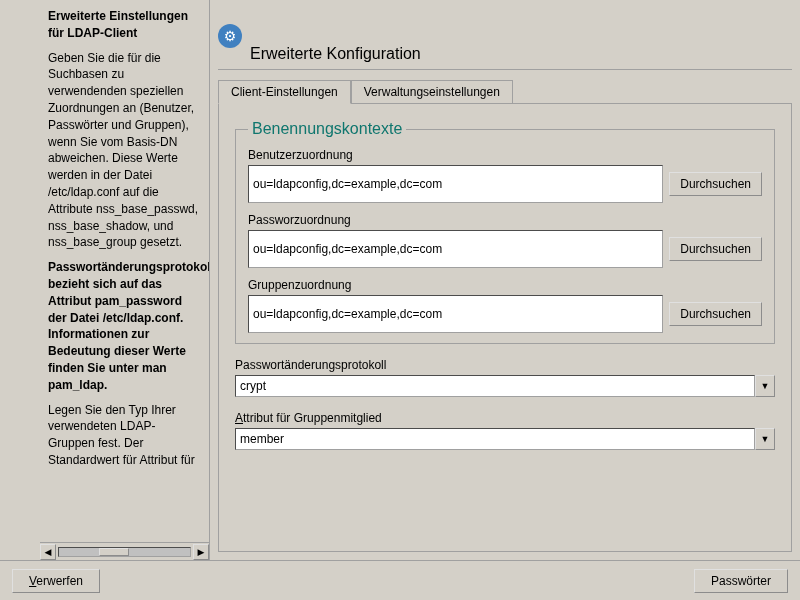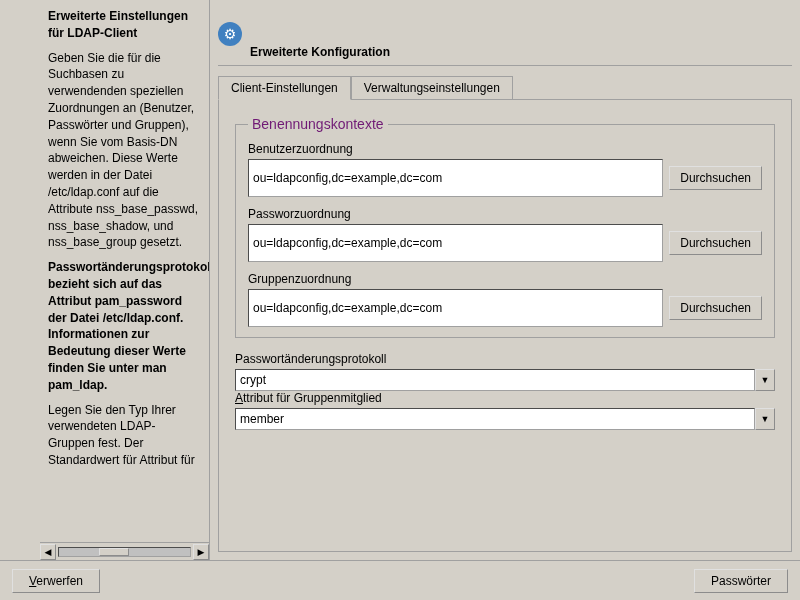--- a/index.html
+++ b/index.html
@@ -108,22 +108,22 @@
       background: #4080c0;
       border-radius: 50%;
       display: flex;
       align-items: center;
       justify-content: center;
       color: white;
       font-size: 14px;
     }
 
     .panel-title {
-      font-size: 12px;
-      font-weight: bold;
+      font-size: 16px;
+      font-weight: normal;
       margin-top: 37px;
     }
 
     
     .tabs {
       display: flex;
       margin-bottom: 0;
     }
 
     .tab {
@@ -153,23 +153,23 @@
 
     
     .fieldset-group {
       border: 1px solid #a0a0a0;
       padding: 10px 12px;
       margin-bottom: 14px;
       background: #d4d0c8;
     }
 
     .fieldset-legend {
-      font-size: 14px;
+      font-size: 16px;
       padding: 0 4px;
-      color: #701a75;
+      color: #0f766e;
     }
 
     .field-row {
       margin-bottom: 10px;
     }
 
     .field-row:last-child {
       margin-bottom: 0;
     }
 
@@ -199,20 +199,21 @@
       background: #d4d0c8;
       border: 1px outset #e0e0e0;
       cursor: pointer;
       font-size: 12px;
       white-space: nowrap;
       height: 24px;
     }
 
     
     .select-group {
+      margin-bottom: 14px;
     }
 
     .select-label {
       display: block;
       margin-bottom: 3px;
       font-size: 12px;
     }
 
     .select-row {
       display: flex;

